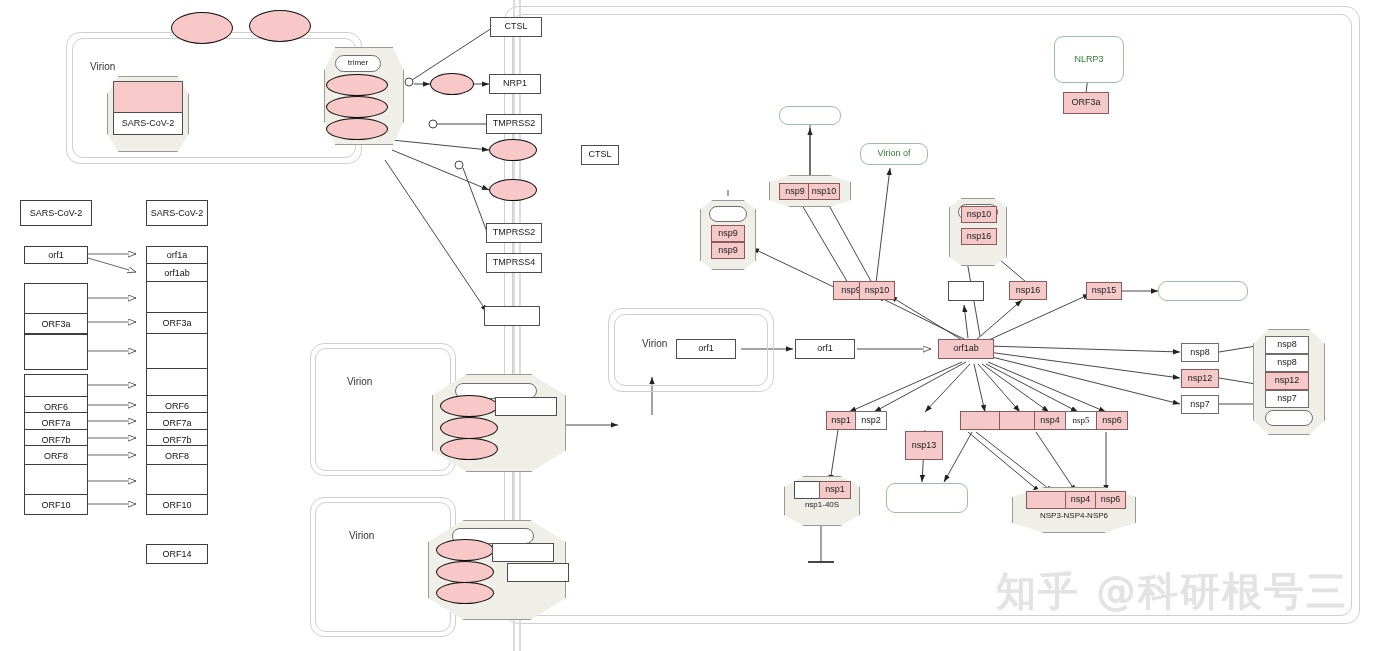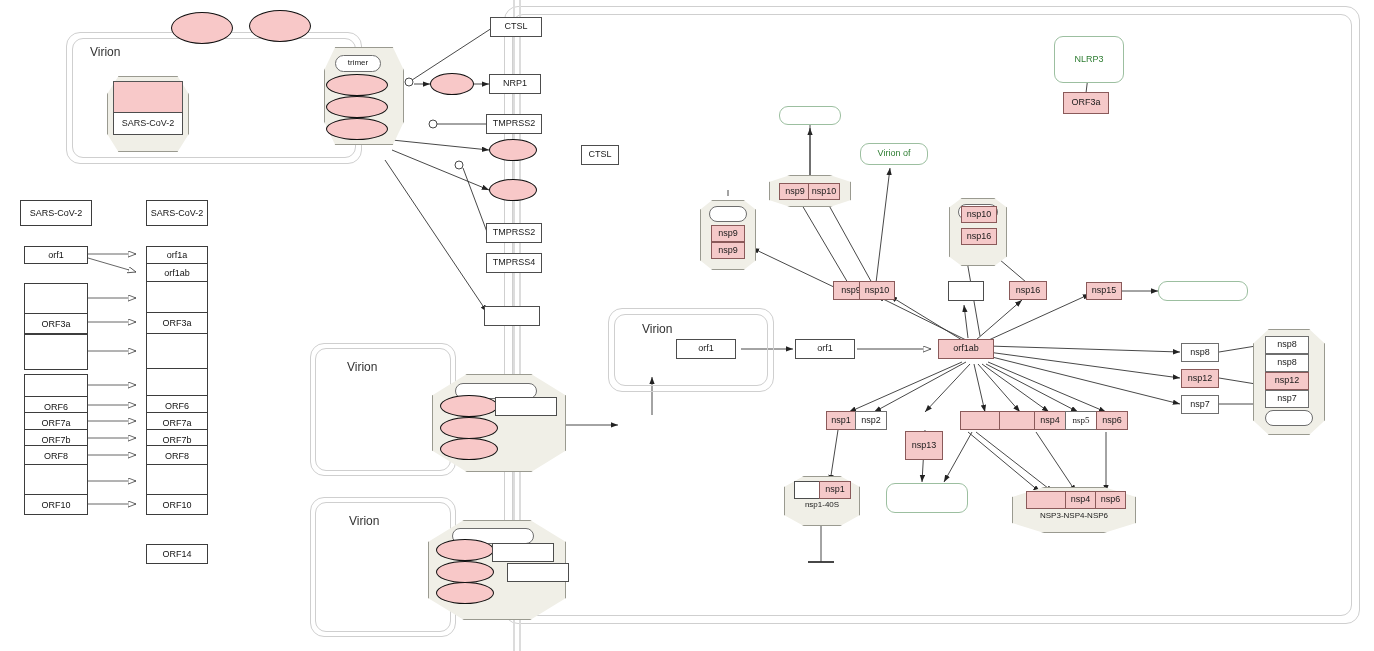--- a/index.html
+++ b/index.html
@@ -10,21 +10,21 @@
   
   .node{position:absolute;display:flex;align-items:center;justify-content:center;
         font-size:9px;color:#1a1a1a;text-align:center;line-height:1.05;white-space:nowrap;}
   .box{border:1px solid #4d4d4d;background:#ffffff;}
   .pink{background:#f5c9c9;border:1px solid #8a5a5a;}
   .white{background:#ffffff;border:1px solid #6e6e6e;}
   .greenbox{background:#ffffff;border:1px solid #9cbfa0;border-radius:9px;color:#2e7d32;}
   .ellipse{background:#f8c8c8;border:1.4px solid #111;border-radius:50%;}
   .compart{position:absolute;border:1.5px solid #cfcfcf;border-radius:14px;background:transparent;}
   .compart.inner{border-radius:11px;}
-  .clabel{position:absolute;font-size:12px;color:#333;}
+  .clabel{position:absolute;font-size:10px;color:#333;margin-top:16px;}
 
   
   .oct{position:absolute;background:#f0efe7;border:1px solid #9a9a90;}
   .oct.o8{clip-path:polygon(26% 0,74% 0,100% 22%,100% 78%,74% 100%,26% 100%,0 78%,0 22%);}
   .oct.o8v{clip-path:polygon(22% 0,78% 0,100% 14%,100% 86%,78% 100%,22% 100%,0 86%,0 14%);}
   .oct.o8w{clip-path:polygon(14% 0,86% 0,100% 24%,100% 76%,86% 100%,14% 100%,0 76%,0 24%);}
 
   .capsule{position:absolute;background:#ffffff;border:1px solid #6e6e6e;border-radius:999px;}
 
   svg.wires{position:absolute;left:0;top:0;width:1374px;height:651px;pointer-events:none;}
@@ -303,14 +303,15 @@
   <div class="capsule" style="left:1265px;top:410px;width:48px;height:16px;"></div>
 
   <div class="node greenbox" style="left:779px;top:106px;width:62px;height:19px;"></div>
   <div class="node greenbox" style="left:860px;top:143px;width:68px;height:22px;">Virion of</div>
   <div class="node greenbox" style="left:886px;top:483px;width:82px;height:30px;"></div>
   <div class="node greenbox" style="left:1158px;top:281px;width:90px;height:20px;"></div>
 
   <div class="node greenbox" style="left:1054px;top:36px;width:70px;height:47px;">NLRP3</div>
   <div class="node pink" style="left:1063px;top:92px;width:46px;height:22px;">ORF3a</div>
 
+  <div class="wm">知乎 @科研根号三</div>
 
 </div>
 
 </body></html>

